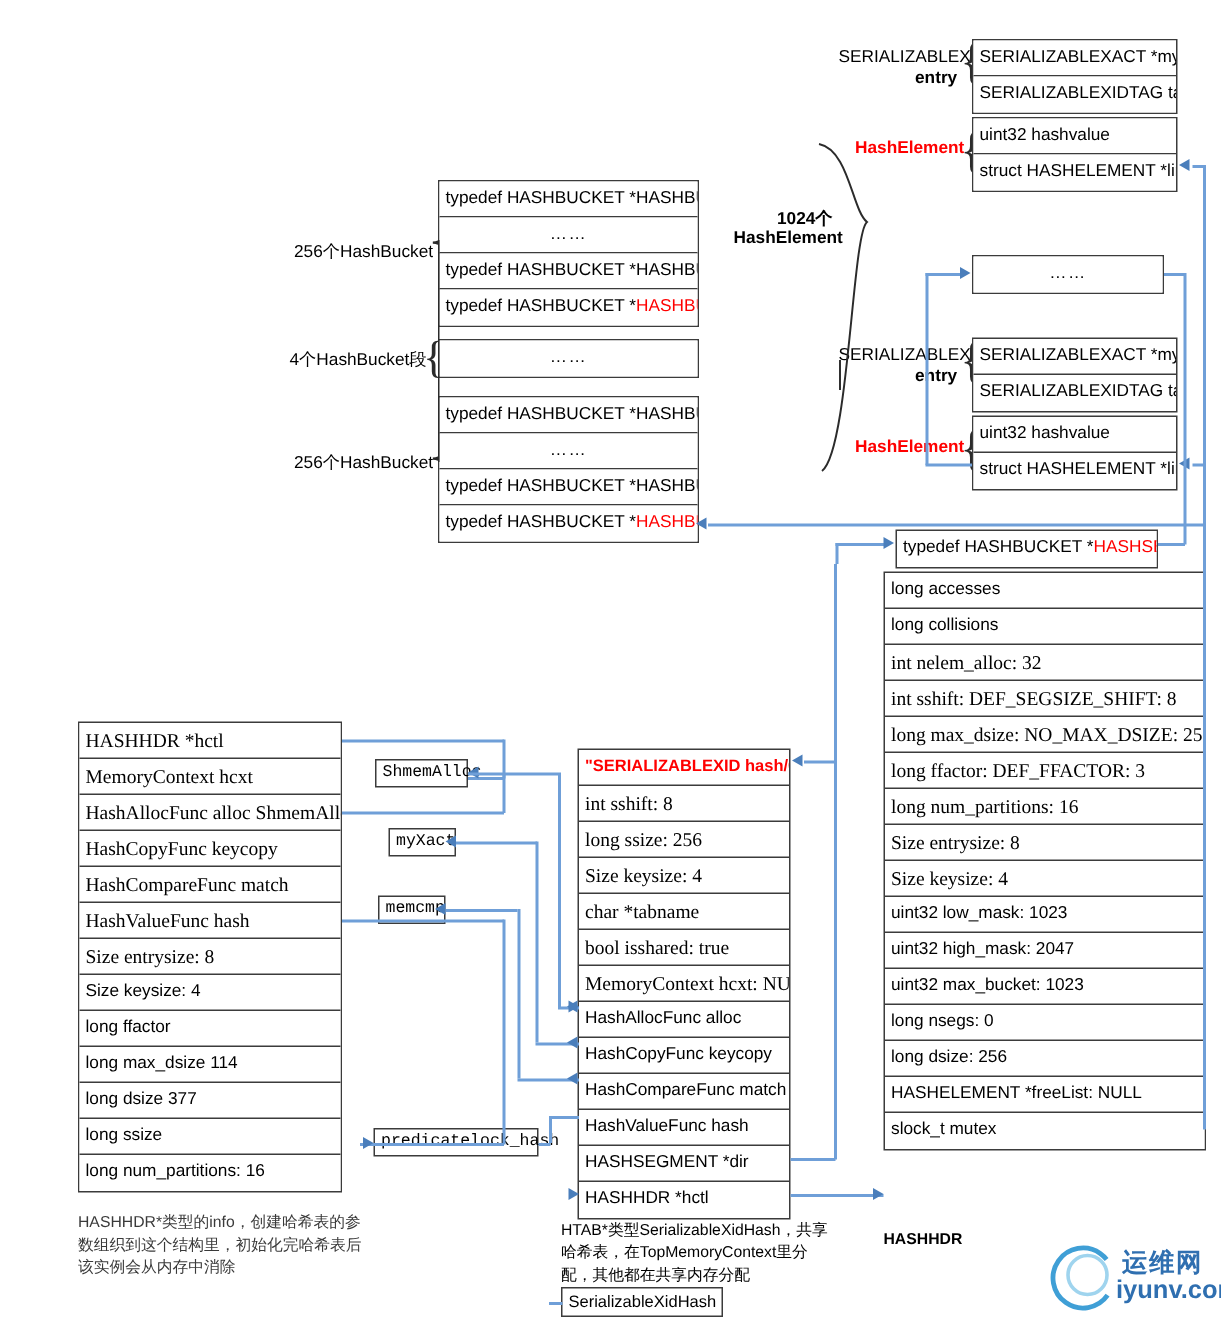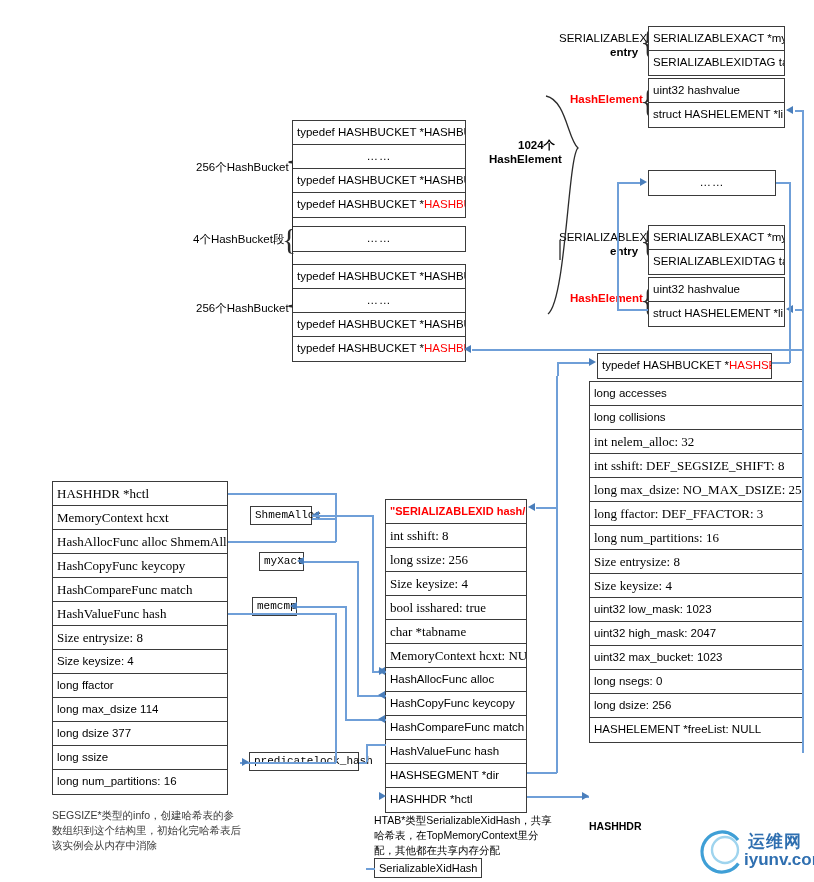--- a/index.html
+++ b/index.html
@@ -186,49 +186,50 @@
     <div class="row serif">long ffactor: DEF_FFACTOR: 3</div>
     <div class="row serif">long num_partitions: 16</div>
     <div class="row serif">Size entrysize: 8</div>
     <div class="row serif">Size keysize: 4</div>
     <div class="row">uint32 low_mask: 1023</div>
     <div class="row">uint32 high_mask: 2047</div>
     <div class="row">uint32 max_bucket: 1023</div>
     <div class="row">long nsegs: 0</div>
     <div class="row">long dsize: 256</div>
     <div class="row">HASHELEMENT *freeList: NULL</div>
+    <div class="row">slock_t mutex</div>
   </div>
   <div class="lbl b" style="left:589px; top:820px; font-size:10.5px;">
     <span>HASHHDR</span>
   </div>
 
   <div class="tbl" style="left:52px; top:481px; width:176px;">
     <div class="row serif">HASHHDR    *hctl</div>
     <div class="row serif">MemoryContext hcxt</div>
     <div class="row serif">HashAllocFunc alloc ShmemAlloc</div>
     <div class="row serif">HashCopyFunc keycopy</div>
     <div class="row serif">HashCompareFunc match</div>
     <div class="row serif">HashValueFunc hash</div>
     <div class="row serif">Size entrysize: 8</div>
     <div class="row">Size keysize: 4</div>
     <div class="row">long ffactor</div>
     <div class="row">long max_dsize 114</div>
     <div class="row">long dsize 377</div>
     <div class="row">long ssize</div>
     <div class="row">long num_partitions: 16</div>
   </div>
-  <div class="note" style="left:52px; top:808px;">SEGSIZE*类型的info，创建哈希表的参数组织到这个结构里，初始化完哈希表后该实例会从内存中消除</div>
+  <div class="note" style="left:52px; top:808px;">HASHHDR*类型的info，创建哈希表的参数组织到这个结构里，初始化完哈希表后该实例会从内存中消除</div>
 
   <div class="tbl" style="left:385px; top:499px; width:142px;">
     <div class="row redall">"SERIALIZABLEXID hash/0"</div>
     <div class="row serif">int sshift: 8</div>
     <div class="row serif">long ssize: 256</div>
     <div class="row serif">Size keysize: 4</div>
+    <div class="row serif">char *tabname</div>
     <div class="row serif">bool isshared: true</div>
-    <div class="row serif">char *tabname</div>
     <div class="row serif">MemoryContext hcxt: NULL</div>
     <div class="row">HashAllocFunc alloc</div>
     <div class="row">HashCopyFunc keycopy</div>
     <div class="row">HashCompareFunc match</div>
     <div class="row">HashValueFunc hash</div>
     <div class="row">HASHSEGMENT *dir</div>
     <div class="row">HASHHDR *hctl</div>
   </div>
   <div class="note2" style="left:374px; top:813px;">HTAB*类型SerializableXidHash，共享哈希表，在TopMemoryContext里分配，其他都在共享内存分配</div>
   <div class="fnbox" style="left:374px; top:858px; height:20px; line-height:18px; font-family:'Liberation Sans',sans-serif; font-size:11px;">

